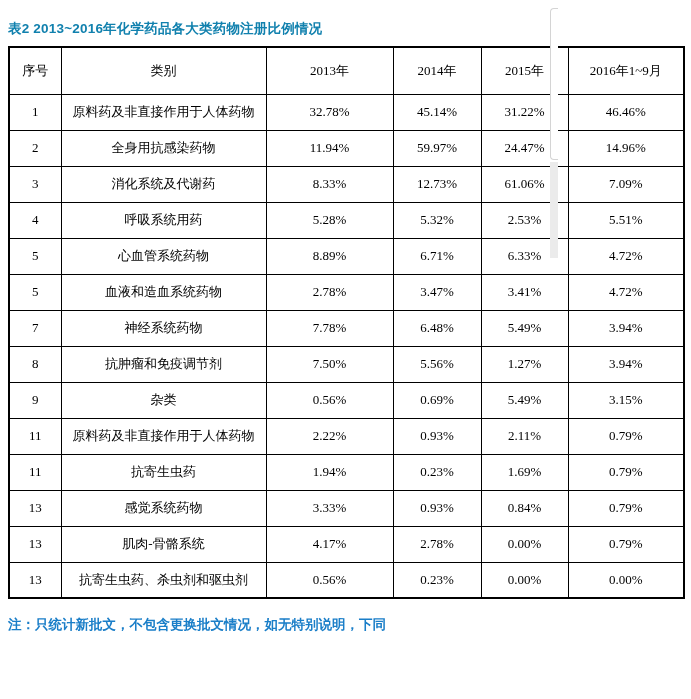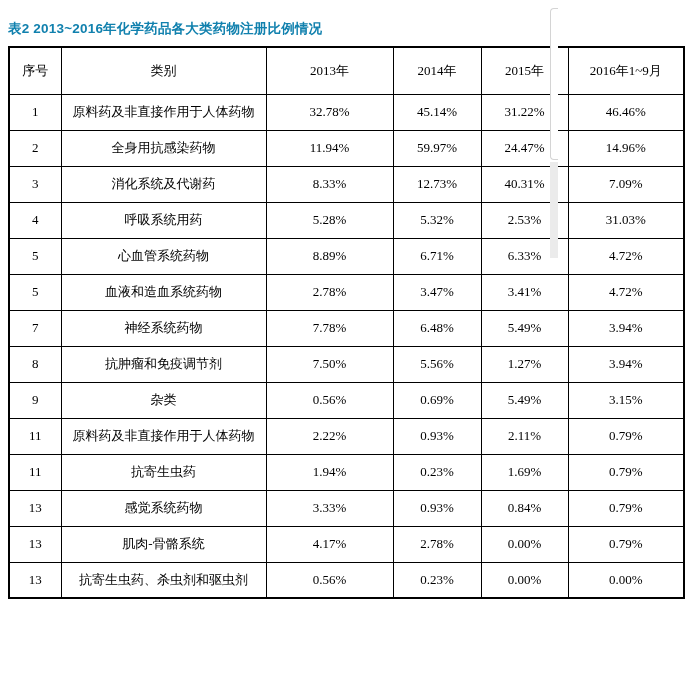--- a/index.html
+++ b/index.html
@@ -117,30 +117,30 @@
           <td>11.94%</td>
           <td>59.97%</td>
           <td>24.47%</td>
           <td>14.96%</td>
         </tr>
         <tr>
           <td>3</td>
           <td>消化系统及代谢药</td>
           <td>8.33%</td>
           <td>12.73%</td>
-          <td>40.31%</td>
+          <td>61.06%</td>
           <td>7.09%</td>
         </tr>
         <tr>
           <td>4</td>
           <td>呼吸系统用药</td>
           <td>5.28%</td>
           <td>5.32%</td>
           <td>2.53%</td>
-          <td>31.03%</td>
+          <td>5.51%</td>
         </tr>
         <tr>
           <td>5</td>
           <td>心血管系统药物</td>
           <td>8.89%</td>
           <td>6.71%</td>
           <td>6.33%</td>
           <td>4.72%</td>
         </tr>
         <tr>
@@ -211,19 +211,20 @@
           <td>13</td>
           <td>抗寄生虫药、杀虫剂和驱虫剂</td>
           <td>0.56%</td>
           <td>0.23%</td>
           <td>0.00%</td>
           <td>0.00%</td>
         </tr>
       </tbody>
   </table>
 
+  <div class="footnote">注：只统计新批文，不包含更换批文情况，如无特别说明，下同</div>
 
   <div class="scrollbar">
     <div class="scrollbar-thumb"></div>
     <div class="scrollbar-track"></div>
   </div>
 
 </div>
 
 </body></html>

